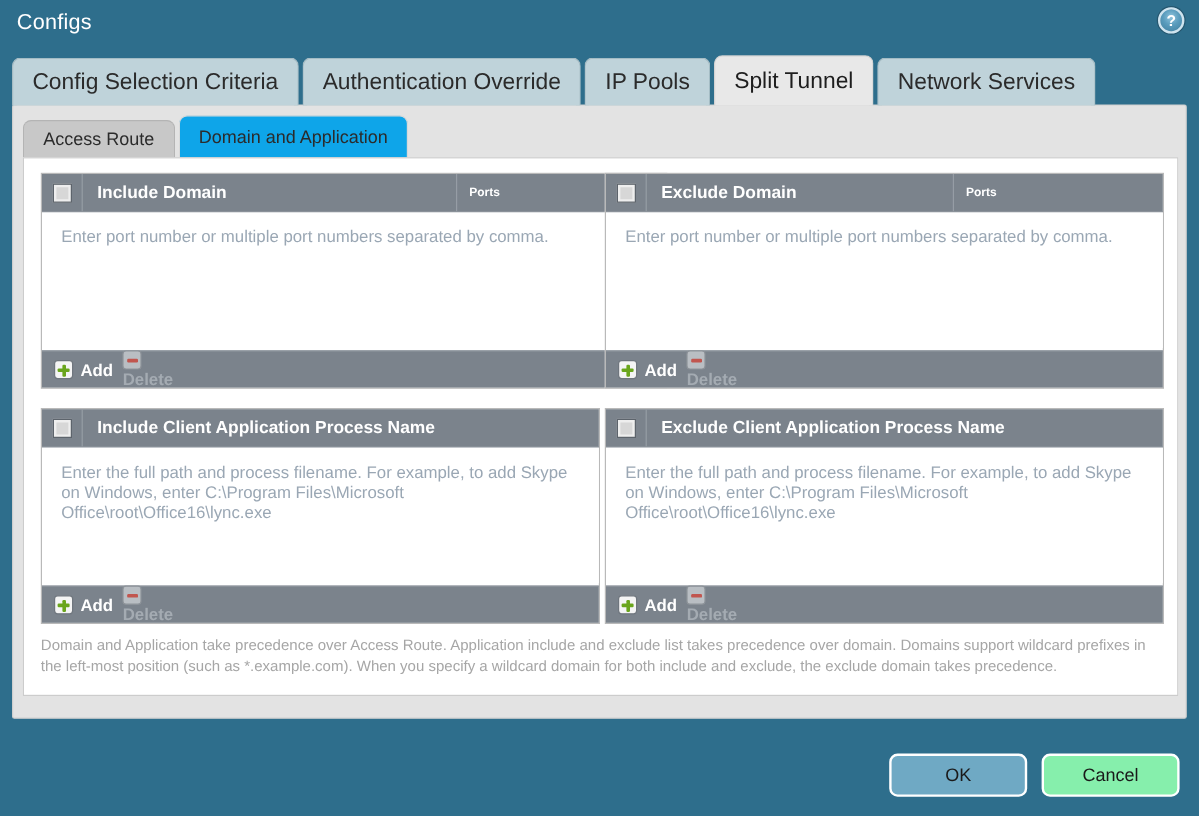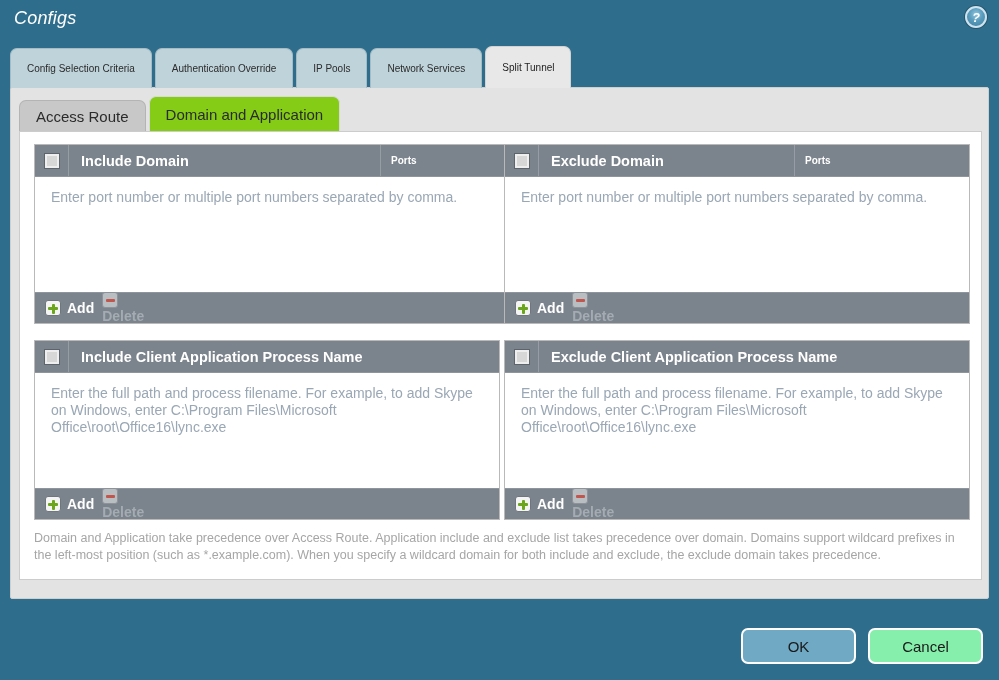--- a/index.html
+++ b/index.html
@@ -15,21 +15,21 @@
     position: relative;
     width: 999px;
     height: 680px;
     background: #2e6e8c;
   }
 
   
   .titlebar {
     position: absolute;
     left: 0; top: 0;
-    width: 999px; height: 44px; font-style: italic;
+    width: 999px; height: 44px;
   }
   .title-text {
     position: absolute;
     left: 14px; top: 8px;
     font-size: 18px;
     color: #ffffff;
     letter-spacing: 0.2px;
   }
   .help-icon {
     position: absolute;
@@ -56,21 +56,21 @@
     align-items: flex-end;
     z-index: 5;
   }
   .tab {
     height: 40px;
     padding: 0 16px;
     display: flex;
     align-items: center;
     background: #bfd3da;
     color: #2b2b2b;
-    font-size: 10px;
+    font-size: 19px;
     border-top-left-radius: 7px;
     border-top-right-radius: 7px;
     border: 1px solid #a6bcc4;
     border-bottom: none;
     margin-right: 3px;
     cursor: pointer;
     white-space: nowrap;
   }
   .tab.active {
     background: #e8e8e8;
@@ -107,21 +107,21 @@
     font-size: 15px;
     border-top-left-radius: 7px;
     border-top-right-radius: 7px;
     border: 1px solid #b4b4b4;
     border-bottom: none;
     margin-right: 3px;
     cursor: pointer;
     white-space: nowrap;
   }
   .subtab.active {
-    background: #84cc16;
+    background: #0ea5e9;
     border-color: #d9d9d9;
     height: 36px;
   }
 
   
   .board {
     position: absolute;
     left: 8px; top: 43px;
     width: 963px; height: 449px;
     background: #ffffff;
@@ -267,22 +267,22 @@
 
   <div class="titlebar">
     <div class="title-text">Configs</div>
     <div class="help-icon">?</div>
   </div>
 
   <div class="tabstrip">
     <div class="tab">Config Selection Criteria</div>
     <div class="tab">Authentication Override</div>
     <div class="tab">IP Pools</div>
+    <div class="tab active">Split Tunnel</div>
     <div class="tab">Network Services</div>
-    <div class="tab active">Split Tunnel</div>
   </div>
 
   <div class="panel">
 
     <div class="subtabstrip">
       <div class="subtab">Access Route</div>
       <div class="subtab active">Domain and Application</div>
     </div>
 
     <div class="board">

